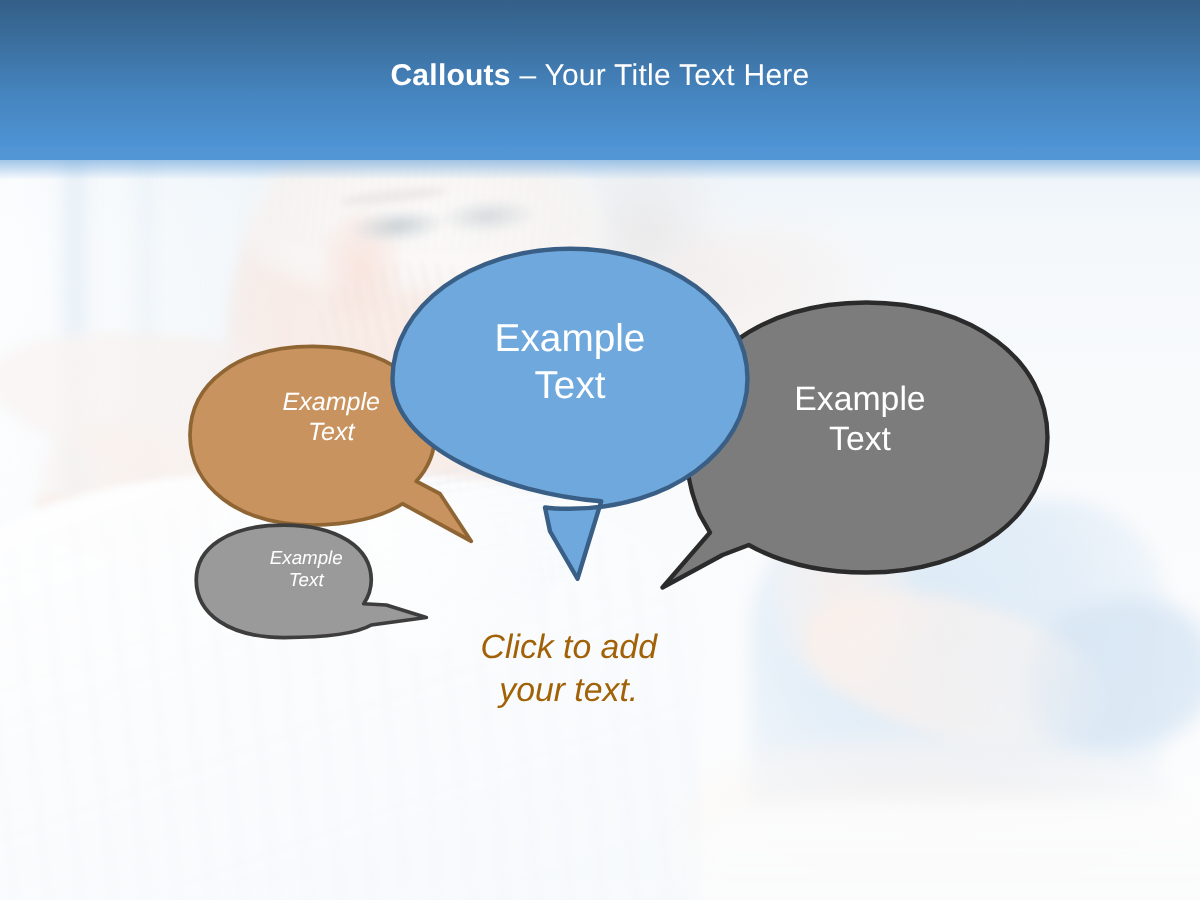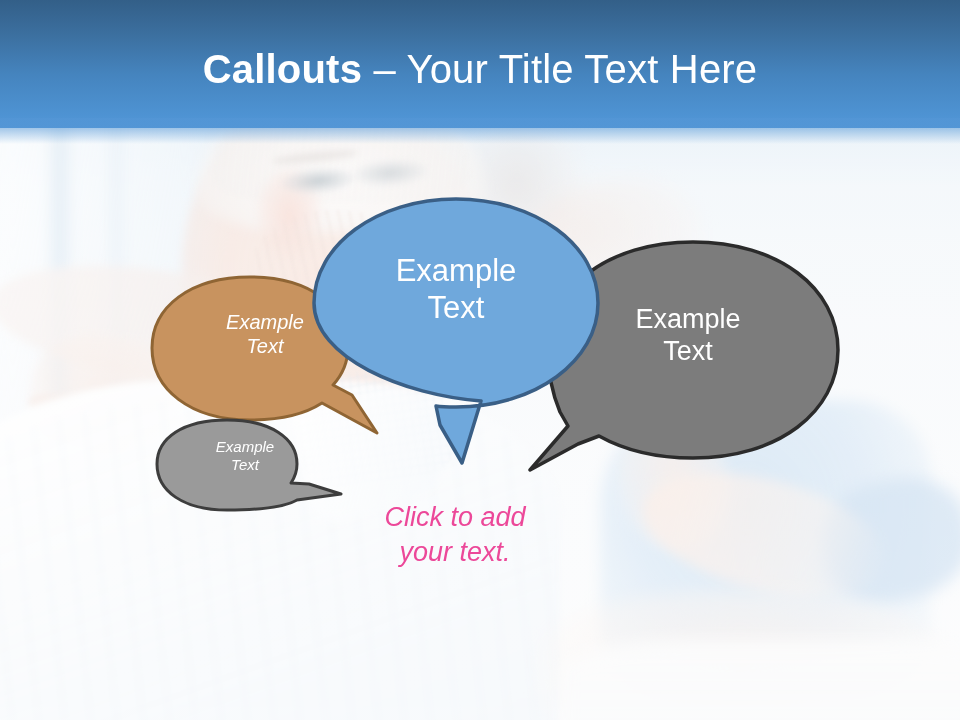--- a/index.html
+++ b/index.html
@@ -288,21 +288,21 @@
     left: 0; top: 118px; width: 960px; height: 26px;
     background: linear-gradient(180deg, rgba(83,150,214,.85), rgba(83,150,214,0));
     pointer-events: none;
   }
   .title {
     position: absolute;
     left: 0; top: 47px;
     width: 960px;
     text-align: center;
     color: #ffffff;
-    font-size: 40px;
+    font-size: 24px;
     letter-spacing: .2px;
     white-space: nowrap;
   }
   .title b { font-weight: bold; }
   .title .tnorm { font-weight: normal; }
 
   
   .callout { position: absolute; }
   .callout svg { display: block; overflow: visible; }
   .callout-label {
@@ -329,21 +329,21 @@
   #callout-gray-small .callout-label { top: 20px; font-size: 15px; font-style: italic; }
 
   
   .body-text {
     position: absolute;
     left: 330px; top: 500px;
     width: 250px;
     text-align: center;
     font-size: 27px;
     font-style: italic;
-    color: #ec4899;
+    color: #a16207;
     line-height: 1.28;
     white-space: pre-line;
   }
 </style>
 </head>
 <body>
 
 <div id="slide">
 
   <div class="photo">

